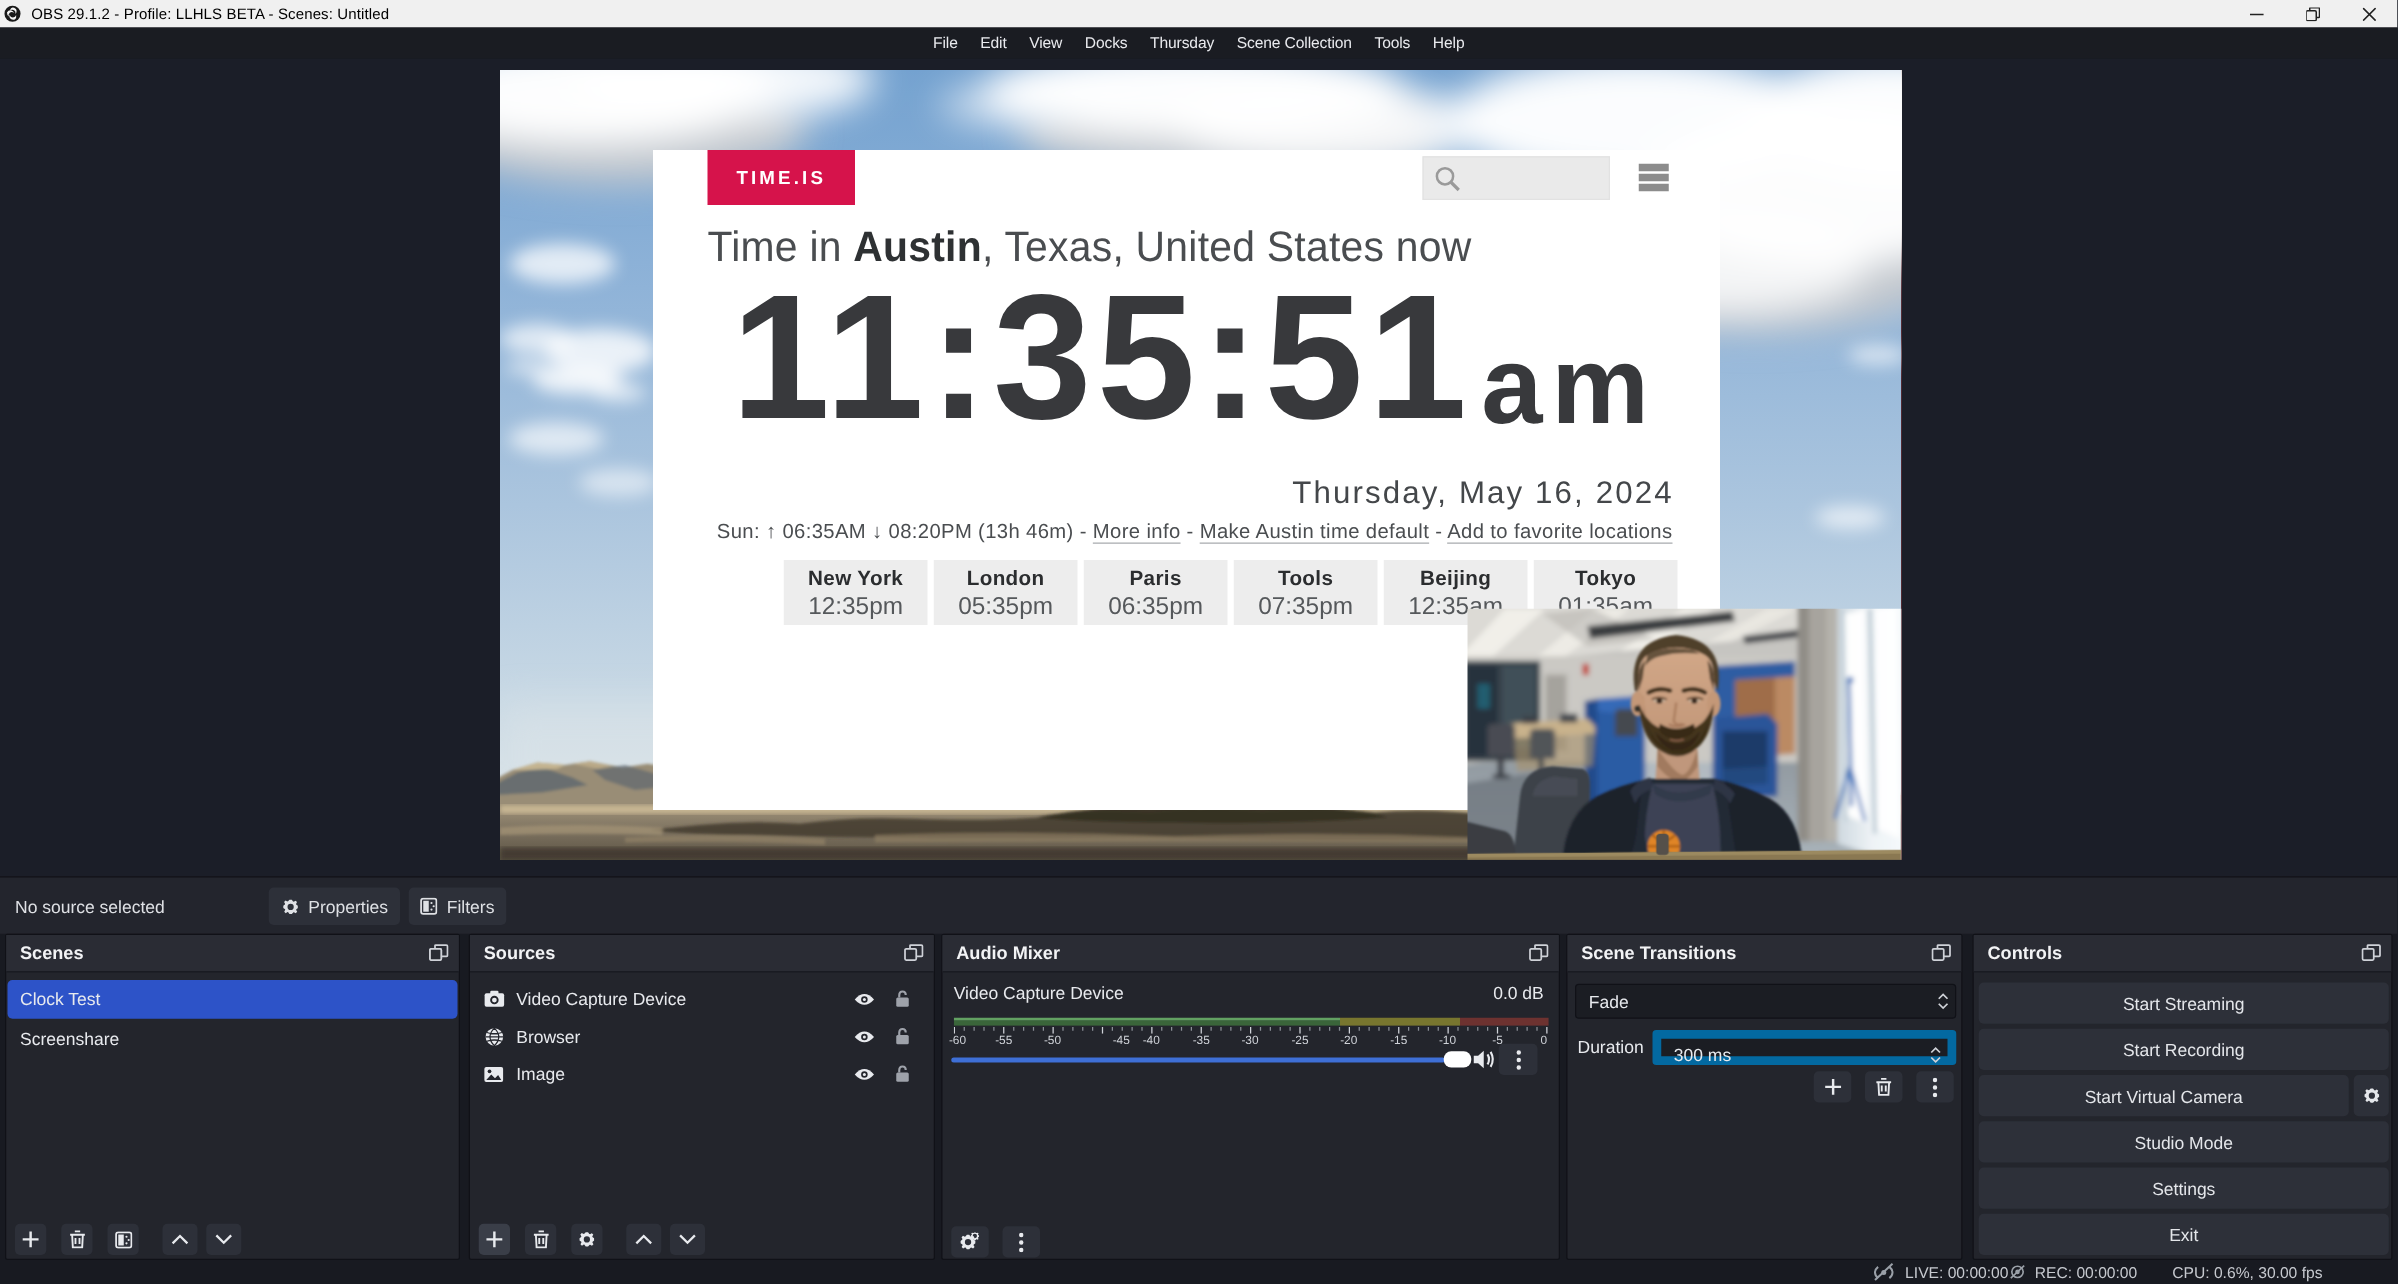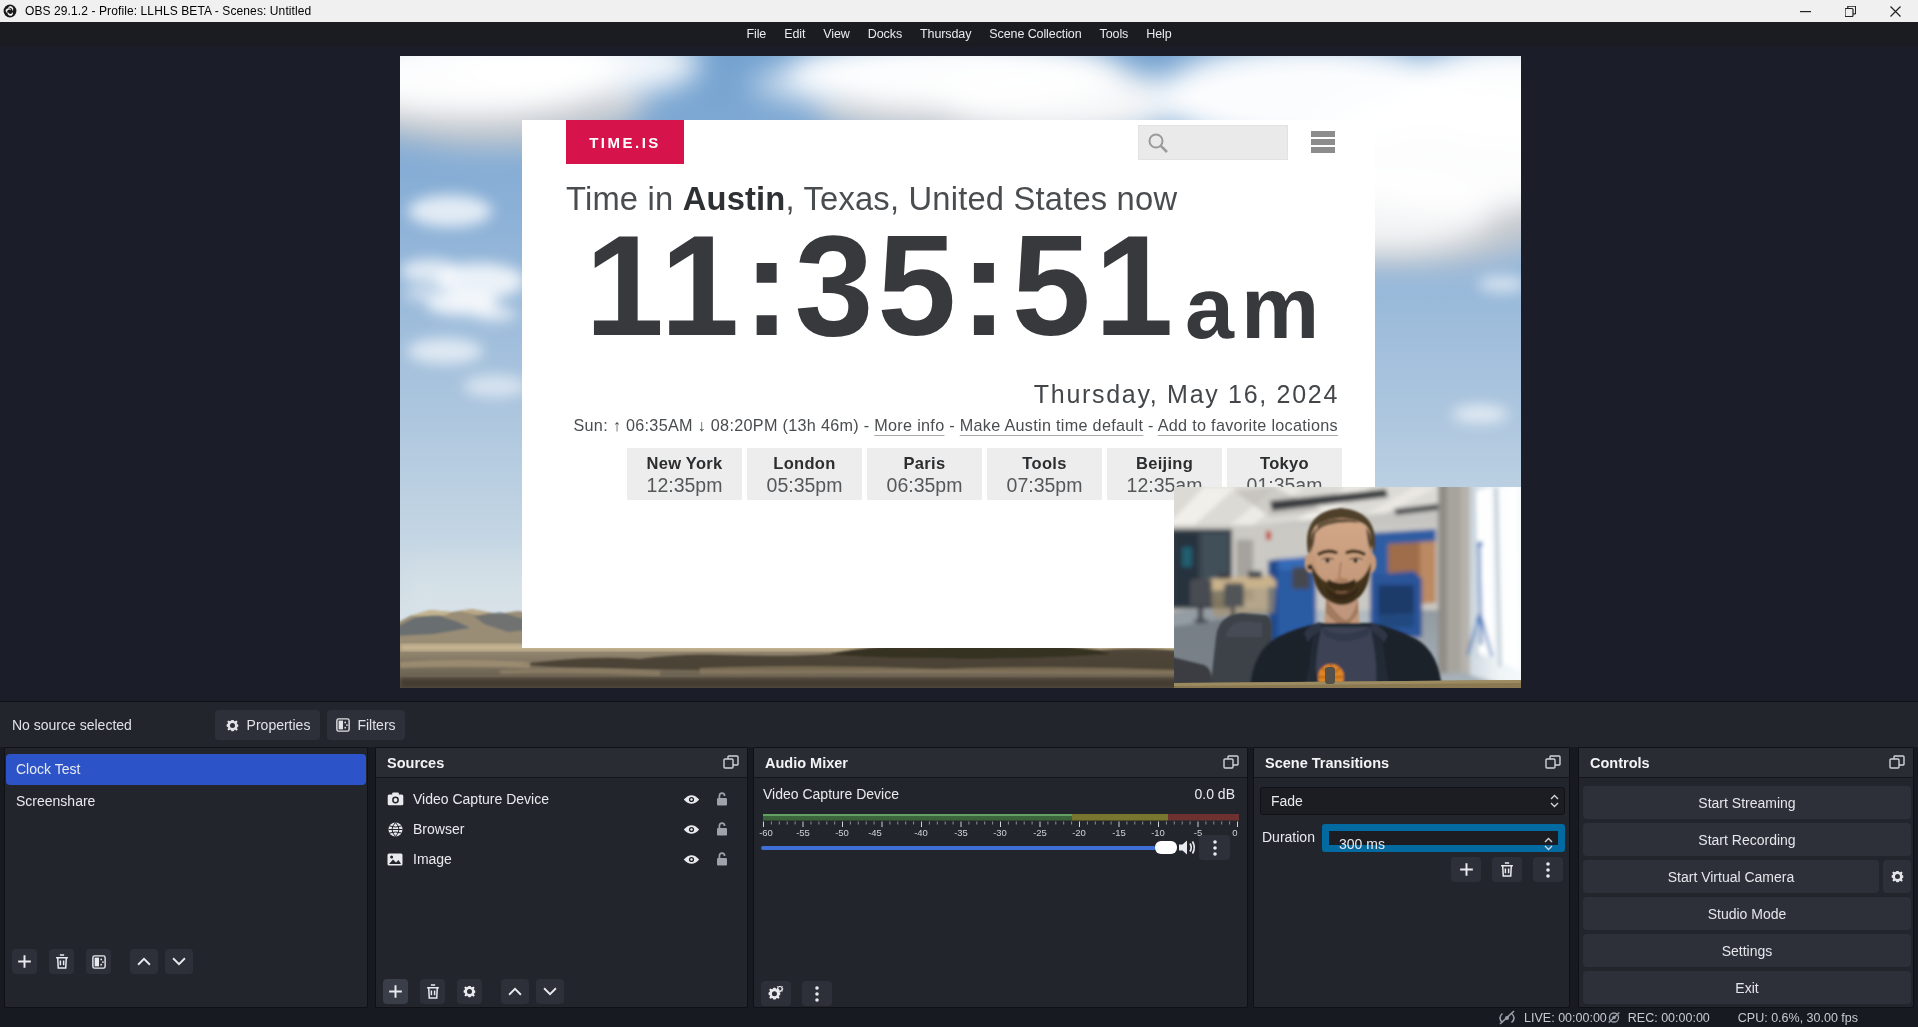--- a/index.html
+++ b/index.html
@@ -494,20 +494,29 @@
         <circle cx="12.5" cy="8" r="1" fill="#dfe1e5"></circle>
         <circle cx="10.5" cy="11" r="1" fill="#dfe1e5"></circle>
       </svg>
     <span>Filters</span>
   </div>
 </div>
 
 <div class="docks">
 
   <div class="panel" id="panel-scenes">
+    <div class="panel-header">
+      <span class="ptitle">Scenes</span>
+      <svg class="popout" width="16" height="14" viewBox="0 0 16 14">
+          <rect x="1" y="4" width="9" height="9" rx="1" fill="none" stroke="#cfd2d8" stroke-width="1.4"></rect>
+          <path d="M5 4 L5 1.7 Q5 1 5.7 1 L14 1 Q15 1 15 2 L15 9.3 Q15 10 14.3 10 L10 10" fill="none" stroke="#cfd2d8" stroke-width="1.4"></path>
+          <rect x="1" y="4" width="9" height="9" rx="1" fill="#2a2c34"></rect>
+          <rect x="1" y="4" width="9" height="9" rx="1" fill="none" stroke="#cfd2d8" stroke-width="1.4"></rect>
+        </svg>
+    </div>
     <div class="panel-body">
       <div class="scene-item selected">Clock Test</div>
       <div class="scene-item">Screenshare</div>
       <div class="dock-toolbar">
         <div class="tbtn">
             <svg width="15" height="15" viewBox="0 0 13 13">
               <path d="M6.5 1 L6.5 12 M1 6.5 L12 6.5" stroke="#e8eaee" stroke-width="1.7"></path>
             </svg>
           </div>
         <div class="tbtn">
@@ -730,21 +739,21 @@
             <line x1="442.9" y1="7.5" x2="442.9" y2="10.5"></line>
               <line x1="450.8" y1="7.5" x2="450.8" y2="10.5"></line>
               <line x1="458.7" y1="7.5" x2="458.7" y2="10.5"></line>
               <line x1="466.6" y1="7.5" x2="466.6" y2="10.5"></line>
           </g>
         </svg>
         <div class="meter-ticklabels">
           <span style="left:3px">-60</span>
           <span style="left:40px">-55</span>
           <span style="left:79px">-50</span>
-          <span style="left:112px">-45</span>
+          <span style="left:134px">-45</span>
           <span style="left:158px">-40</span>
           <span style="left:198px">-35</span>
           <span style="left:237px">-30</span>
           <span style="left:277px">-25</span>
           <span style="left:316px">-20</span>
           <span style="left:356px">-15</span>
           <span style="left:395px">-10</span>
           <span style="left:435px">-5</span>
           <span style="left:472px">0</span>
         </div>

